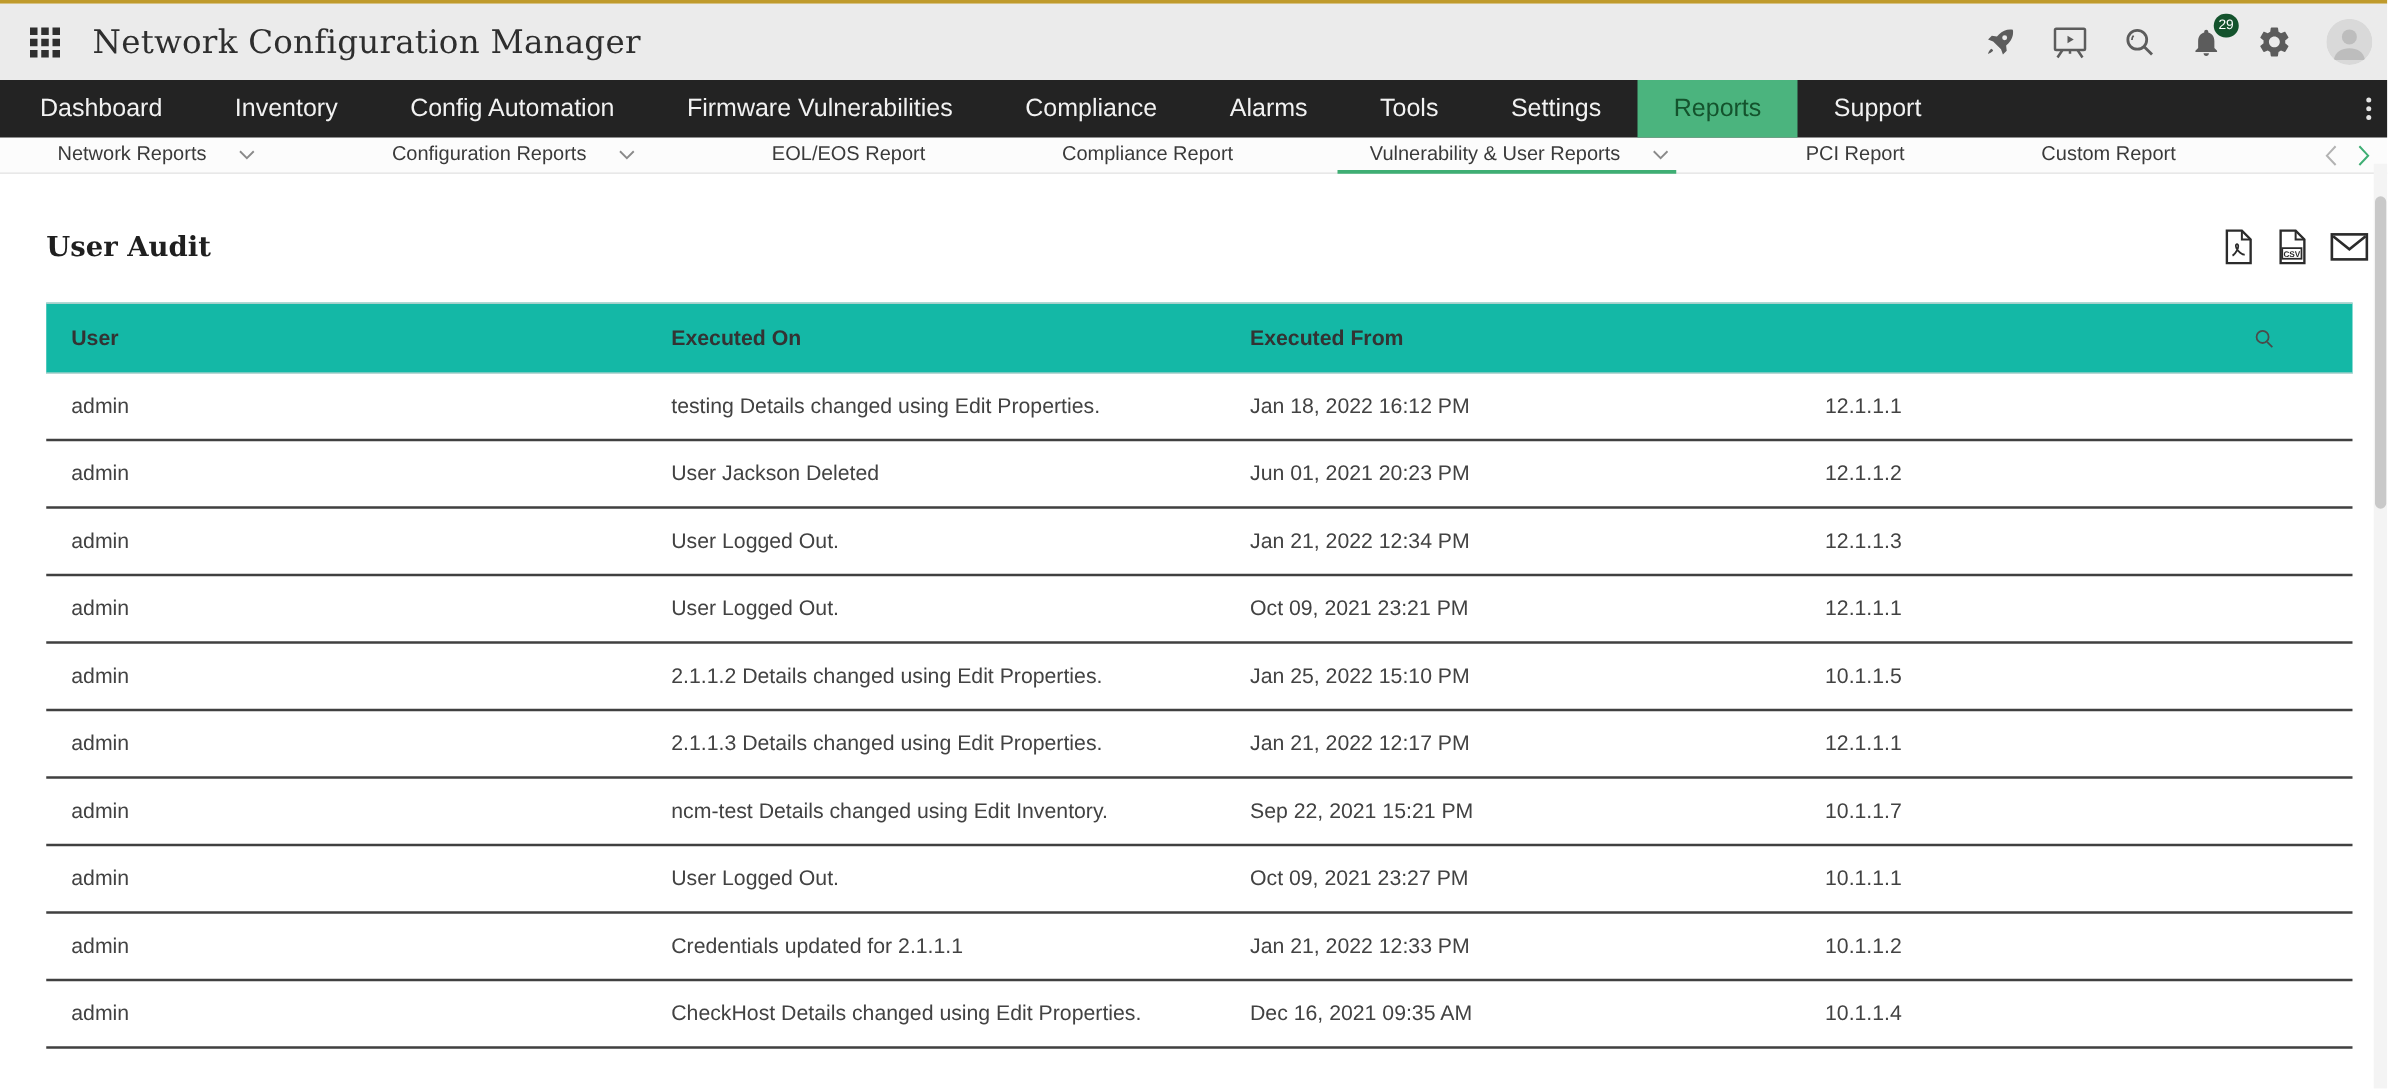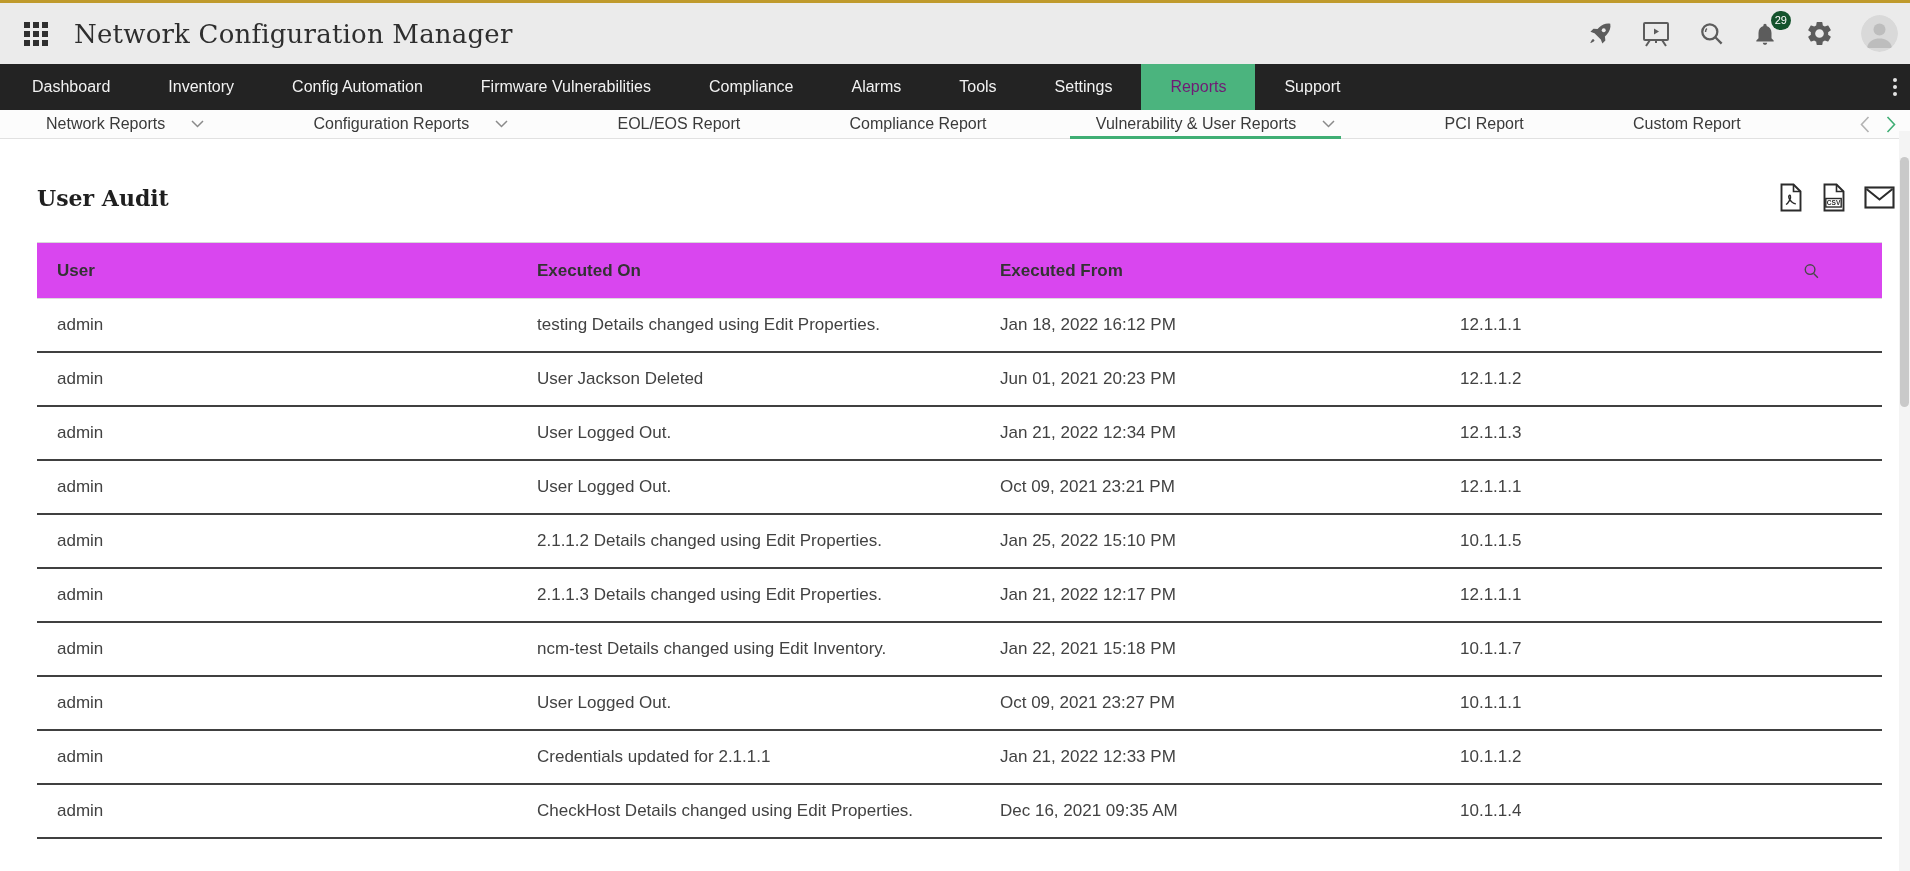--- a/index.html
+++ b/index.html
@@ -16,43 +16,43 @@
   .grid-icon span { background:#2f2f2f; }
   .app-title { font-family:"DejaVu Serif", serif; font-size:26px; color:#2e2e2e; margin-left:26px; letter-spacing:.2px; }
   .topbar-right { margin-left:auto; display:flex; align-items:center; gap:27px; }
   .tb-icon { display:flex; align-items:center; cursor:pointer; }
   .bell-wrap { position:relative; }
   .badge { position:absolute; top:-10px; right:-13px; background:#14532d; color:#fff; font-size:11px; font-weight:normal; min-width:19px; height:19px; border-radius:10px; display:flex; align-items:center; justify-content:center; padding:0 4px; }
   .avatar { width:37px; height:37px; border-radius:50%; overflow:hidden; cursor:pointer; margin-right:-4px; }
 
   
   .navbar { height:46px; background:#232323; display:flex; align-items:stretch; position:relative; padding-left:3px; }
-  .nav-item { display:flex; align-items:center; padding:0 29px; color:#f2f2f2; font-size:16px; cursor:pointer; white-space:nowrap; }
-  .nav-item.active { background:#4bb47e; color:#701a75; }
+  .nav-item { display:flex; align-items:center; padding:0 29px; color:#f2f2f2; font-size:20px; cursor:pointer; white-space:nowrap; }
+  .nav-item.active { background:#4bb47e; color:#14532d; }
   .kebab { position:absolute; right:9px; top:50%; transform:translateY(-50%); display:flex; flex-direction:column; gap:3px; cursor:pointer; padding:4px; }
   .kebab span { width:4px; height:4px; border-radius:50%; background:#e4e4e4; }
 
   
   .subnav { height:29px; background:#fcfcfc; border-bottom:1px solid #e1e1e1; display:flex; align-items:stretch; justify-content:space-between; padding:0 14px 0 46px; }
   .subnav-item { display:flex; align-items:center; gap:26px; font-size:16px; color:#3a3a3a; cursor:pointer; position:relative; white-space:nowrap; }
   .subnav-item.active::after { content:""; position:absolute; left:-26px; right:-6px; bottom:-1px; height:3px; background:#3fae74; }
   .subnav-arrows { display:flex; align-items:center; gap:16px; padding-left:10px; }
   .subnav-arrows .arrow { cursor:pointer; display:flex; align-items:center; }
 
   
   main { padding:0 15px 0 37px; }
   .page-head { margin-top:44px; display:flex; align-items:center; justify-content:space-between; }
   .page-title { font-family:"DejaVu Serif", serif; font-weight:bold; font-size:22px; color:#1f1f1f; }
   .export-icons { display:flex; align-items:center; gap:18px; }
   .export-icons > div { cursor:pointer; display:flex; align-items:center; }
 
   
   .audit-table { margin-top:30px; width:1845px; }
   .thead, .trow { display:grid; grid-template-columns:480px 463px 460px 1fr; align-items:center; }
-  .thead { height:57px; background:#d946ef; border-top:1px solid #d8d8d8; border-bottom:1px solid #dcdcdc; position:relative; }
+  .thead { height:57px; background:#14b8a6; border-top:1px solid #d8d8d8; border-bottom:1px solid #dcdcdc; position:relative; }
   .thead .cell { font-size:17px; font-weight:bold; color:#333; padding-left:20px; }
   .trow { height:54px; border-bottom:2px solid #404040; }
   .trow .cell { font-size:17px; color:#424242; padding-left:20px; white-space:nowrap; overflow:hidden; }
   .thead .search { position:absolute; right:62px; top:50%; transform:translateY(-50%); cursor:pointer; display:flex; }
 
   
   .scrollbar { position:absolute; top:131px; right:0; bottom:0; width:11px; background:#f4f4f4; }
   .scrollbar .thumb { position:absolute; top:26px; left:1px; width:9px; height:250px; border-radius:5px; background:#c9c9c9; cursor:pointer; }
 </style>
 </head>
@@ -254,21 +254,21 @@
       </div>
       <div class="trow">
         <div class="cell">admin</div>
         <div class="cell">2.1.1.3 Details changed using Edit Properties.</div>
         <div class="cell">Jan 21, 2022 12:17 PM</div>
         <div class="cell">12.1.1.1</div>
       </div>
       <div class="trow">
         <div class="cell">admin</div>
         <div class="cell">ncm-test Details changed using Edit Inventory.</div>
-        <div class="cell">Jan 22, 2021 15:18 PM</div>
+        <div class="cell">Sep 22, 2021 15:21 PM</div>
         <div class="cell">10.1.1.7</div>
       </div>
       <div class="trow">
         <div class="cell">admin</div>
         <div class="cell">User Logged Out.</div>
         <div class="cell">Oct 09, 2021 23:27 PM</div>
         <div class="cell">10.1.1.1</div>
       </div>
       <div class="trow">
         <div class="cell">admin</div>

